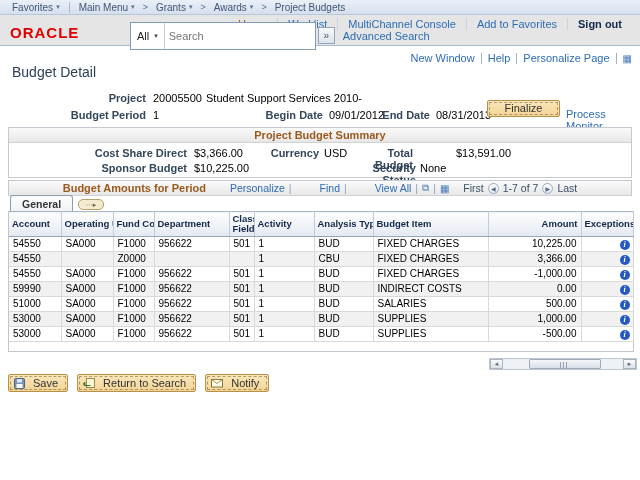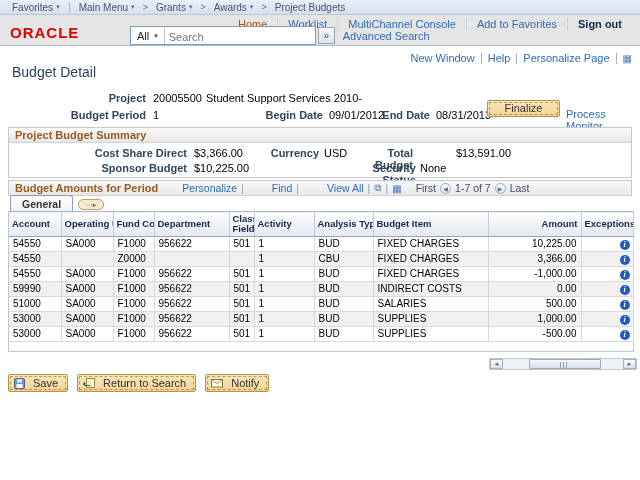--- a/index.html
+++ b/index.html
@@ -16,21 +16,21 @@
   .csep { color:#5a7096; font-size:9px; padding:0 1px; }
 
   
   .banner { position:absolute; top:15px; left:0; width:640px; height:31px; background:#e5e5e5; border-bottom:1px solid #a9bccf; }
   .logo { position:absolute; left:10px; top:9px; font-size:15px; font-weight:bold; color:#e00000; letter-spacing:1px; }
   .toplinks { position:absolute; right:8px; top:3px; display:flex; align-items:center; font-size:11px; }
   .toplinks .tl { color:#2d6cb5; padding:0 10px; border-right:1px solid #c7d2e0; cursor:pointer; white-space:nowrap; }
   .toplinks .tl.first { color:#b4540a; text-decoration:underline; }
   .toplinks .tl.last { border-right:none; color:#13294b; font-weight:bold; }
   .searchrow { position:absolute; left:130px; top:12px; display:flex; align-items:center; height:17px; }
-  .searchbox { display:flex; align-items:flex-end; border:1px solid #7f9db9; height:19px; background:#fff; }
+  .searchbox { display:flex; align-items:center; border:1px solid #7f9db9; height:28px; background:#fff; }
   .scope { display:flex; align-items:center; gap:5px; padding:0 6px; border-right:1px solid #c0ccd8; height:100%; font-size:11px; color:#222; cursor:pointer; }
   .scope .dd { font-size:7px; color:#444; }
   .searchbox input { border:none; outline:none; width:150px; height:15px; font-size:11px; font-family:"Liberation Sans",sans-serif; color:#444; padding:0 4px; }
   .gobtn { width:17px; height:17px; margin-left:2px; border:1px solid #93a5b8; background:linear-gradient(#f6f8fa,#dde4ec);
     font-size:10px; color:#44546a; text-align:center; line-height:15px; cursor:pointer; }
   .advsearch { color:#2d6cb5; margin-left:8px; cursor:pointer; }
 
   
   .pagebar { position:absolute; top:52px; right:8px; display:flex; align-items:center; font-size:11px; color:#2d6cb5; }
   .pagebar .pb { padding:0 6px; cursor:pointer; }
@@ -44,21 +44,21 @@
 
   .btn-tan { background:linear-gradient(#fbe7ba,#f3d495); border:1px solid #b89048; border-radius:2px;
     color:#333; font-size:11px; text-align:center; cursor:pointer;
     outline:1px dashed rgba(90,70,30,.45); outline-offset:-3px; }
   .finalize { position:absolute; left:487px; top:100px; width:73px; height:17px; line-height:15px; }
   .plink { position:absolute; left:566px; top:108px; color:#2d6cb5; cursor:pointer; }
 
   
   .gbox { position:absolute; left:8px; width:624px; border:1px solid #c6cad0; background:#fff; }
   .ghead { height:15px; background:linear-gradient(#fafafa,#e7e7e7); border-bottom:1px solid #d2d2d2;
-    display:flex; align-items:center; justify-content:flex-start; padding:0 6px; }
+    display:flex; align-items:center; justify-content:center; padding:0 6px; }
   .ghead .gtitle { color:#9a5a1e; font-weight:bold; font-size:11px; }
   .summary { top:127px; height:51px; }
 
   
   .gridbar { top:180px; height:16px; border-bottom:none; }
   .toolbar { display:flex; align-items:center; font-size:10.5px; color:#2d6cb5; gap:4px; }
   .toolbar .sep { color:#8ea2bc; }
   .toolbar .tbl { cursor:pointer;padding-left:24px; }
   .toolbar .ticon { color:#4a79b8; font-size:10px; cursor:pointer; }
   .pager { display:flex; align-items:center; gap:4px; margin-left:10px; color:#3c4f66; }

